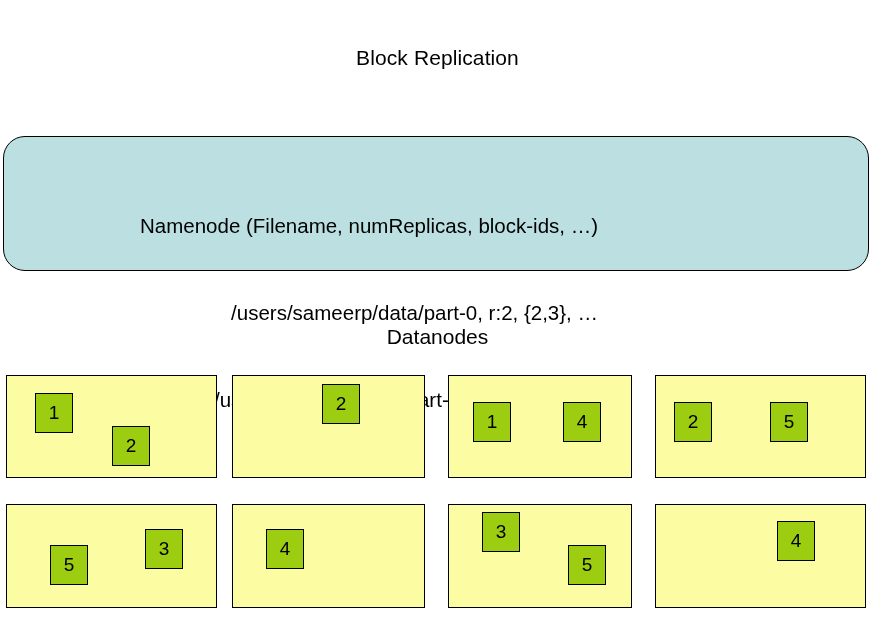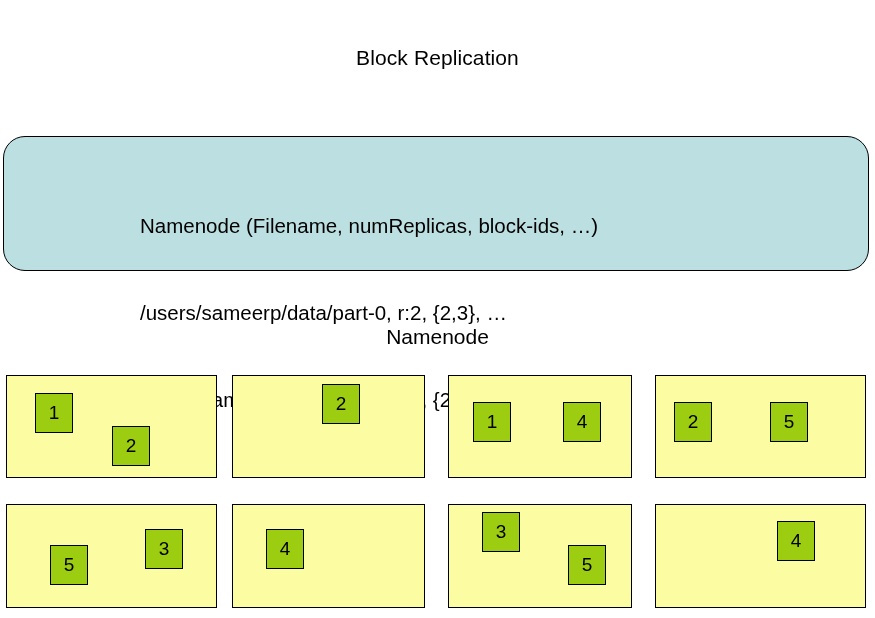--- a/index.html
+++ b/index.html
@@ -45,20 +45,21 @@
     border-radius: 22px;
   }
   .namenode-lines {
     position: absolute;
     left: 136px;
     top: 16px;
     font-size: 20.5px;
     line-height: 29px;
     color: #000000;
     white-space: pre;
+    text-align: right;
   }
   .namenode-lines div {
     white-space: pre;
   }
 
   
   .datanodes-label {
     position: absolute;
     left: 0;
     top: 325px;
@@ -99,21 +100,21 @@
   <div class="diagram-title">Block Replication</div>
 
   <div class="namenode-panel">
     <div class="namenode-lines">
       <div>Namenode (Filename, numReplicas, block-ids, …)</div>
       <div>/users/sameerp/data/part-0, r:2, {2,3}, …</div>
       <div>/users/sameerp/data/part-1, r:3, {2,4,5}, …</div>
     </div>
   </div>
 
-  <div class="datanodes-label">Namenode</div>
+  <div class="datanodes-label">Datanodes</div>
 
   <div id="datanode-layer">
       <div class="datanode" style="left: 6px; top: 375px; width: 211px; height: 103px;">
         <div class="block" style="left: 28px; top: 17px;">1</div>
         <div class="block" style="left: 105px; top: 50px;">2</div>
       </div>
       <div class="datanode" style="left: 232px; top: 375px; width: 193px; height: 103px;">
         <div class="block" style="left: 89px; top: 8px;">2</div>
       </div>
       <div class="datanode" style="left: 448px; top: 375px; width: 184px; height: 103px;">

